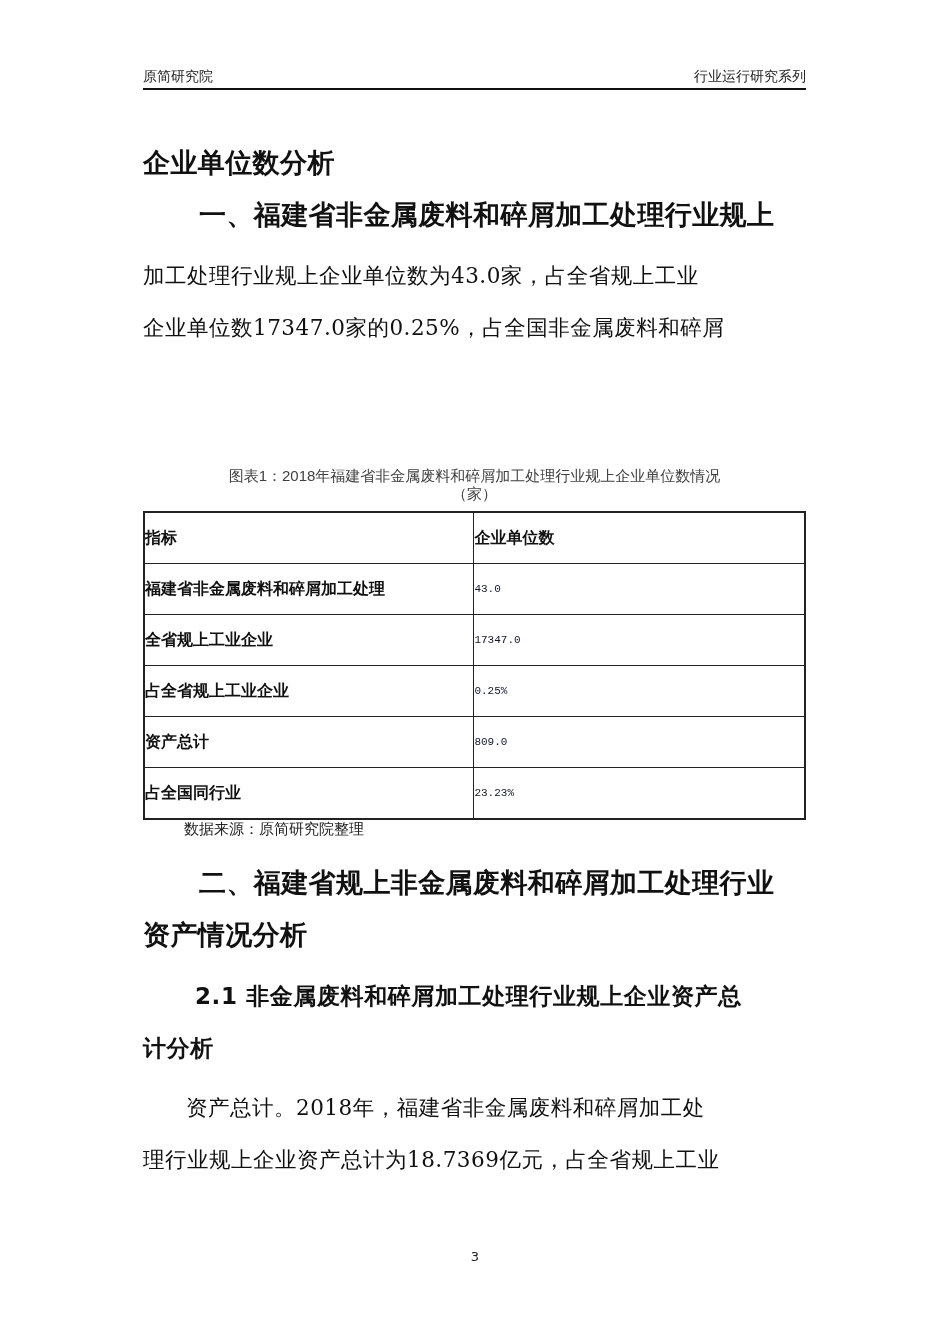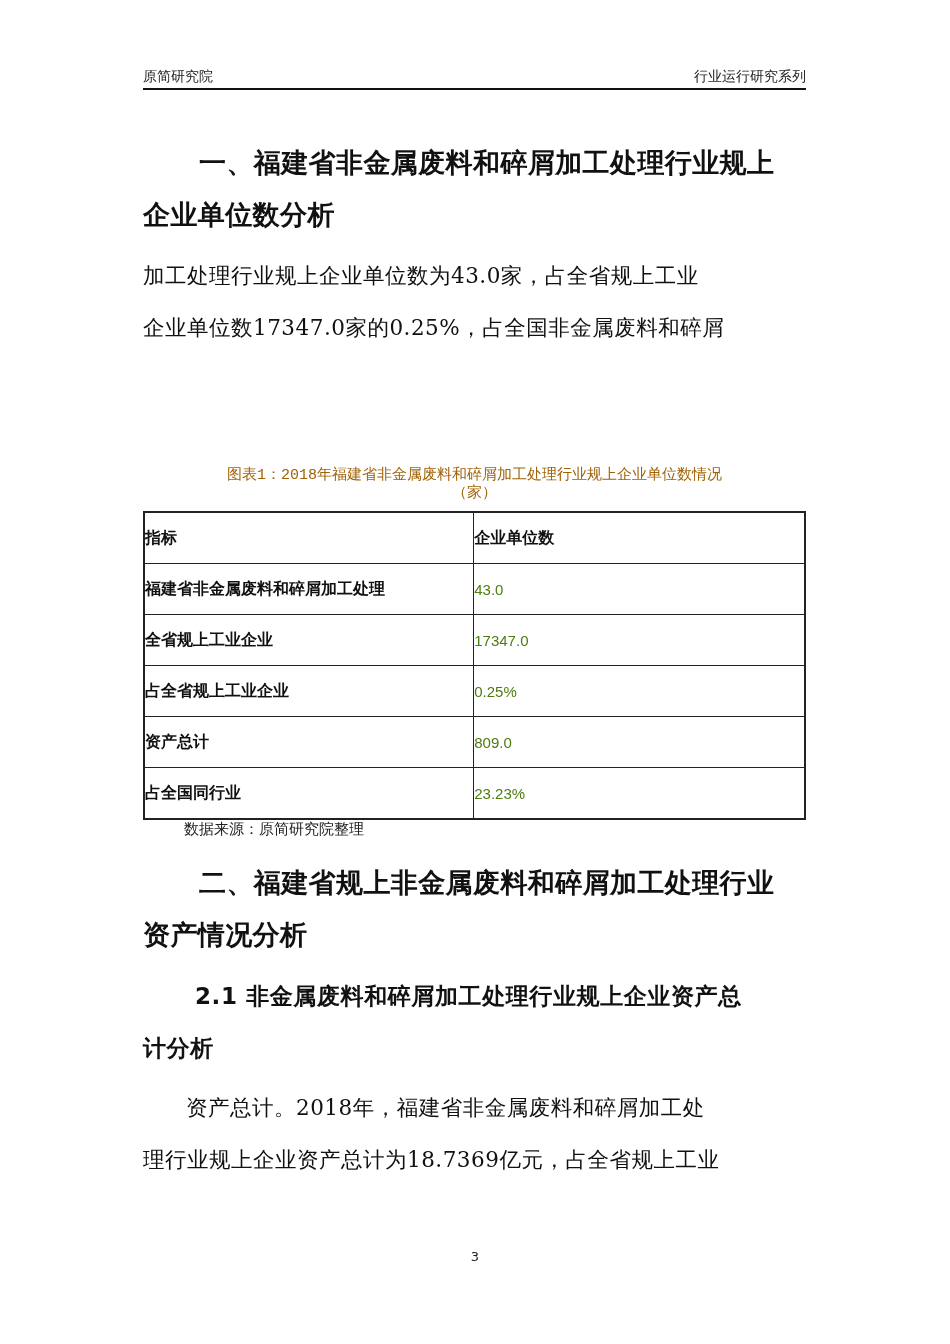--- a/index.html
+++ b/index.html
@@ -4,39 +4,39 @@
 <style>
   html, body { margin:0; padding:0; background:#ffffff; }
   body { width:950px; height:1344px; position:relative; overflow:hidden; color:#111; }
   .page-header { position:absolute; left:143px; top:66px; width:663px; height:22px; border-bottom:2.5px solid #111; font-family:"DejaVu Sans", sans-serif; font-size:14px; color:#222; }
   .page-header .left { position:absolute; left:0; top:2px; }
   .page-header .right { position:absolute; right:0; top:2px; }
   .h1 { position:absolute; left:143px; width:663px; font-family:"DejaVu Sans", sans-serif; font-weight:bold; font-size:27px; line-height:52px; letter-spacing:0.4px; }
   .h1 .indent { display:inline-block; width:56px; }
   .h2 { position:absolute; left:143px; width:663px; font-family:"DejaVu Sans", sans-serif; font-weight:bold; font-size:23px; line-height:52px; letter-spacing:0.6px; }
   .p { position:absolute; left:143px; width:663px; font-family:"DejaVu Serif", serif; font-size:21.5px; line-height:51.5px; text-align:justify; text-align-last:left; letter-spacing:0.5px; }
-  .caption { position:absolute; left:143px; width:663px; text-align:center; font-family:Liberation Mono, monospace; font-size:15px; line-height:21px; color:#a16207; }
+  .caption { position:absolute; left:143px; width:663px; text-align:center; font-family:Liberation Sans, sans-serif; font-size:15px; line-height:21px; color:#404040; }
   table.data { position:absolute; left:143px; top:511px; width:663px; border-collapse:collapse; border:2px solid #222; }
   table.data td, table.data th { border:1px solid #222; height:50px; text-align:left; vertical-align:middle; padding:0; }
   table.data th, table.data td.label { font-family:"DejaVu Sans", sans-serif; font-weight:bold; font-size:16px; width:341px; }
-  table.data td.val { font-family:Liberation Sans, sans-serif; font-size:15px; color:#4d7c0f; }
+  table.data td.val { font-family:Liberation Mono, monospace; font-size:11px; color:#0f172a; }
   .source { position:absolute; left:184px; top:820px; font-family:"DejaVu Serif", serif; font-size:15px; color:#222; }
   .page-num { position:absolute; left:0; width:950px; top:1249px; text-align:center; font-family:"DejaVu Sans", sans-serif; font-size:13px; color:#222; }
 </style>
 </head>
 <body>
 
 <div class="page-header">
   <span class="left">原简研究院</span>
   <span class="right">行业运行研究系列</span>
 </div>
 
 <div class="h1" style="top:137px;">
+  <div>企业单位数分析</div>
   <div><span class="indent"></span><span>一、福建省非金属废料和碎屑加工处理行业规上</span></div>
-  <div>企业单位数分析</div>
 </div>
 
 <div class="p" style="top:250px;">
   <div>加工处理行业规上企业单位数为43.0家，占全省规上工业</div>
   <div>企业单位数17347.0家的0.25%，占全国非金属废料和碎屑</div>
 </div>
 
 <div class="caption" style="top:465px;">
   <div>图表1：2018年福建省非金属废料和碎屑加工处理行业规上企业单位数情况</div>
   <div style="margin-top:-3px;">（家）</div>

